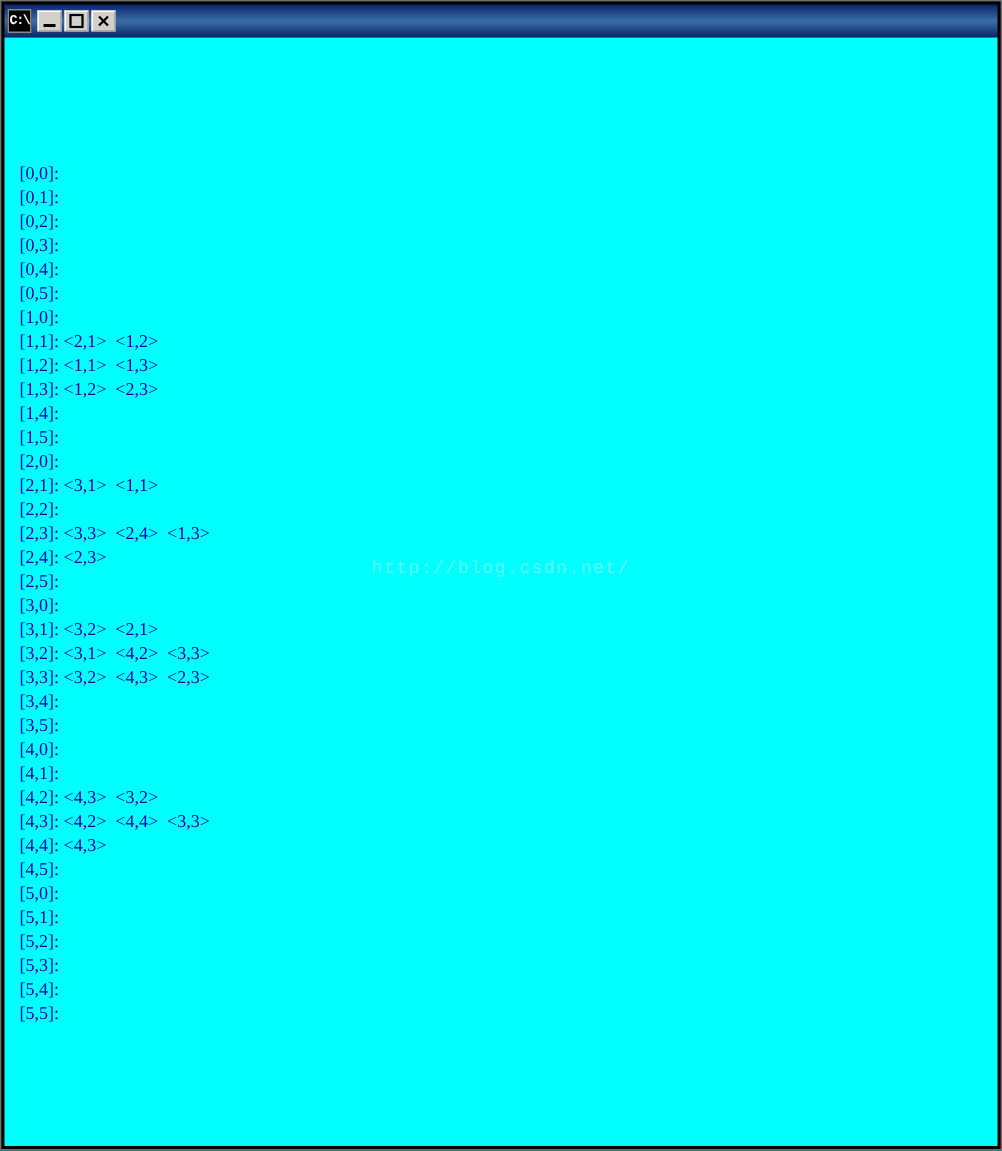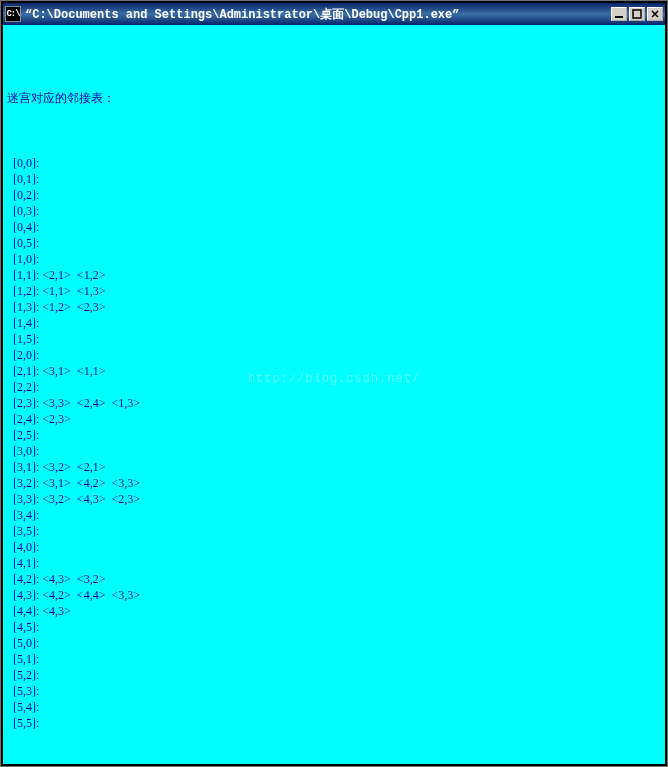--- a/index.html
+++ b/index.html
@@ -78,23 +78,20 @@
   .outer { padding:2px; background:#000; height:100%; display:flex; flex-direction:column; }
 </style>
 </head>
 <body>
 
 <div class="outer">
 <div class="titlebar">
   <div class="icon">
     <span>C:\</span>
   </div>
-  <div class="title">
-    <span>“</span><span>C:\Documents and Settings\Administrator\桌面\Debug\Cpp1.exe</span><span>”</span>
-  </div>
   <div class="winbtns">
     <div class="winbtn">
       <svg viewBox="0 0 10 10">
             <rect x="1" y="7" width="8" height="2" fill="#000"></rect>
           </svg>
     </div>
     <div class="winbtn">
       <svg viewBox="0 0 10 10">
             <rect x="1" y="1" width="8" height="8" fill="none" stroke="#000" stroke-width="1.5"></rect>
           </svg>
@@ -103,21 +100,20 @@
       <svg viewBox="0 0 10 10">
             <path d="M2 2 L8 8 M8 2 L2 8" stroke="#000" stroke-width="1.5"></path>
           </svg>
     </div>
   </div>
 </div>
 
 <div class="client">
   <div class="watermark">http://blog.csdn.net/</div>
 
-  <div class="hdr">迷宫对应的邻接表：</div>
 
   <div id="adj-list"><div class="row"><span>  [0,0]:</span></div><div class="row"><span>  [0,1]:</span></div><div class="row"><span>  [0,2]:</span></div><div class="row"><span>  [0,3]:</span></div><div class="row"><span>  [0,4]:</span></div><div class="row"><span>  [0,5]:</span></div><div class="row"><span>  [1,0]:</span></div><div class="row"><span>  [1,1]: &lt;2,1&gt;  &lt;1,2&gt;</span></div><div class="row"><span>  [1,2]: &lt;1,1&gt;  &lt;1,3&gt;</span></div><div class="row"><span>  [1,3]: &lt;1,2&gt;  &lt;2,3&gt;</span></div><div class="row"><span>  [1,4]:</span></div><div class="row"><span>  [1,5]:</span></div><div class="row"><span>  [2,0]:</span></div><div class="row"><span>  [2,1]: &lt;3,1&gt;  &lt;1,1&gt;</span></div><div class="row"><span>  [2,2]:</span></div><div class="row"><span>  [2,3]: &lt;3,3&gt;  &lt;2,4&gt;  &lt;1,3&gt;</span></div><div class="row"><span>  [2,4]: &lt;2,3&gt;</span></div><div class="row"><span>  [2,5]:</span></div><div class="row"><span>  [3,0]:</span></div><div class="row"><span>  [3,1]: &lt;3,2&gt;  &lt;2,1&gt;</span></div><div class="row"><span>  [3,2]: &lt;3,1&gt;  &lt;4,2&gt;  &lt;3,3&gt;</span></div><div class="row"><span>  [3,3]: &lt;3,2&gt;  &lt;4,3&gt;  &lt;2,3&gt;</span></div><div class="row"><span>  [3,4]:</span></div><div class="row"><span>  [3,5]:</span></div><div class="row"><span>  [4,0]:</span></div><div class="row"><span>  [4,1]:</span></div><div class="row"><span>  [4,2]: &lt;4,3&gt;  &lt;3,2&gt;</span></div><div class="row"><span>  [4,3]: &lt;4,2&gt;  &lt;4,4&gt;  &lt;3,3&gt;</span></div><div class="row"><span>  [4,4]: &lt;4,3&gt;</span></div><div class="row"><span>  [4,5]:</span></div><div class="row"><span>  [5,0]:</span></div><div class="row"><span>  [5,1]:</span></div><div class="row"><span>  [5,2]:</span></div><div class="row"><span>  [5,3]:</span></div><div class="row"><span>  [5,4]:</span></div><div class="row"><span>  [5,5]:</span></div></div>
 
   
 
   
 
   
 </div>
 </div>

